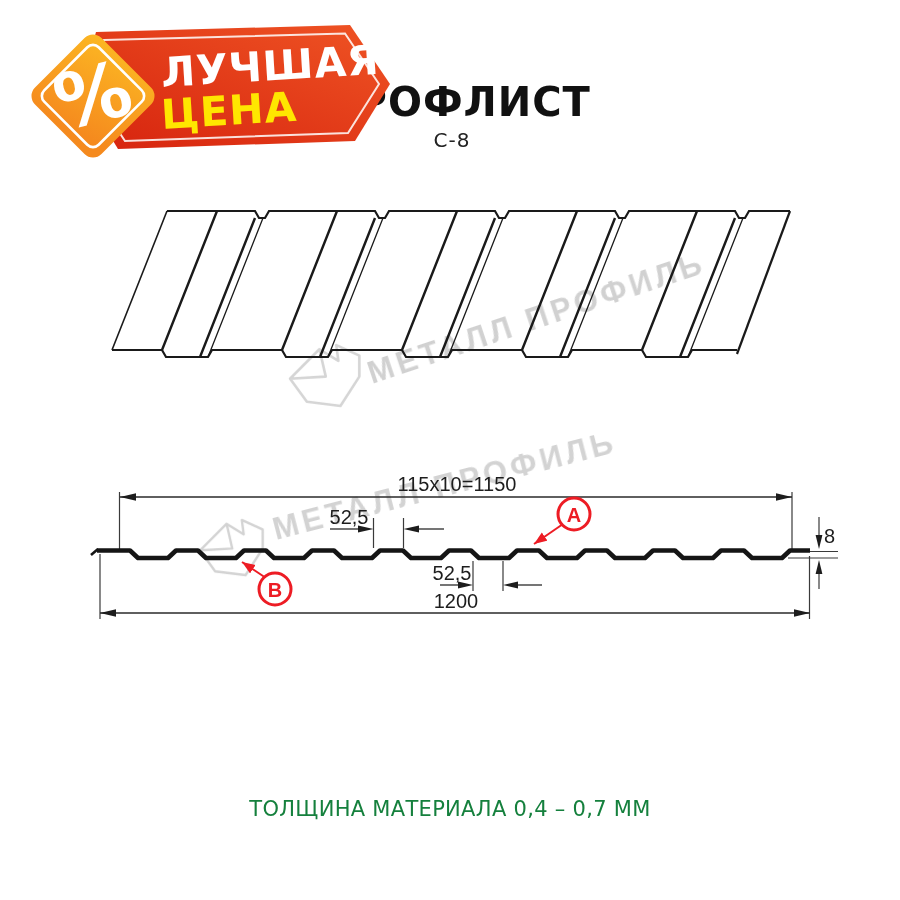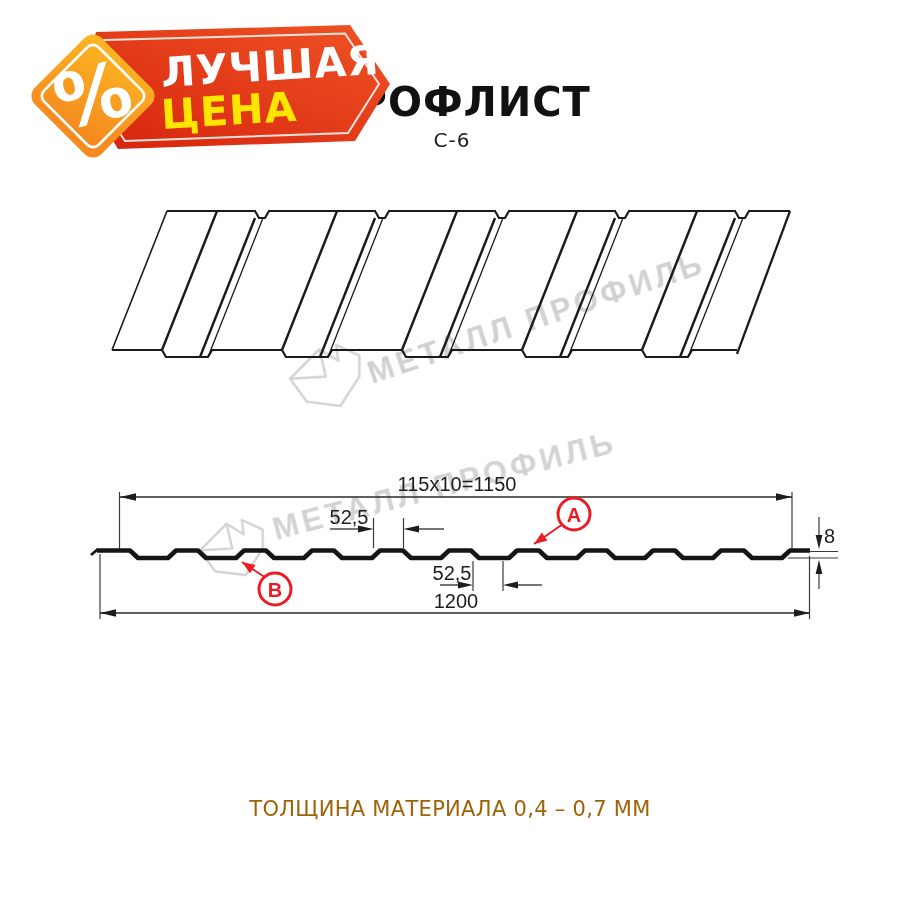--- a/index.html
+++ b/index.html
@@ -6,21 +6,21 @@
   body{width:900px;height:900px;position:relative;background:#ffffff;overflow:hidden;
        font-family:"Liberation Sans",sans-serif;}
   .abs{position:absolute;}
   #main-title{left:457px;top:79px;transform:translateX(-50%);
       font-family:"DejaVu Sans",sans-serif;font-weight:bold;font-size:40px;
       letter-spacing:1px;color:#111;white-space:nowrap;z-index:1;}
   #sub-title{left:452px;top:128px;transform:translateX(-50%);
       font-family:"DejaVu Sans",sans-serif;font-size:20px;color:#222;
       letter-spacing:1px;z-index:1;}
   #footer-note{left:450px;top:797px;transform:translateX(-50%);
-      font-family:"DejaVu Sans",sans-serif;font-size:21px;color:#a16207;
+      font-family:"DejaVu Sans",sans-serif;font-size:21px;color:#15803d;
       letter-spacing:.3px;white-space:nowrap;}
   #diagram-svg{left:0;top:0;z-index:0;}
   #badge-svg{left:16px;top:12px;z-index:3;}
   .dim-text{font-family:"Liberation Sans",sans-serif;font-size:20px;fill:#1d1d1d;}
   .red-label{font-family:"Liberation Sans",sans-serif;font-size:20px;font-weight:bold;}
   .wm-text{font-family:"Liberation Sans",sans-serif;font-weight:bold;font-size:31px;
       letter-spacing:4px;}
   .badge-word{font-family:"DejaVu Sans",sans-serif;font-weight:bold;font-size:41px;letter-spacing:1px;}
   .badge-pct{font-family:"DejaVu Sans",sans-serif;font-weight:bold;font-size:76px;}
 </style>
@@ -155,14 +155,14 @@
   <g>
     <g transform="translate(77,84) rotate(45)">
       <rect x="-47" y="-47" width="94" height="94" rx="12" fill="url(#gdiam)"></rect>
       <rect x="-38.5" y="-38.5" width="77" height="77" rx="8" fill="none" stroke="#ffffff" stroke-width="2.6"></rect>
     </g>
     <text class="badge-pct" x="77" y="110" text-anchor="middle" fill="#ffffff" transform="rotate(-14 77 84)">%</text>
   </g>
 </svg>
 
 <div id="main-title" class="abs">ПРОФЛИСТ</div>
-<div id="sub-title" class="abs">С-6</div>
+<div id="sub-title" class="abs">С-8</div>
 <div id="footer-note" class="abs">ТОЛЩИНА МАТЕРИАЛА 0,4 – 0,7 ММ</div>
 
 </body></html>

